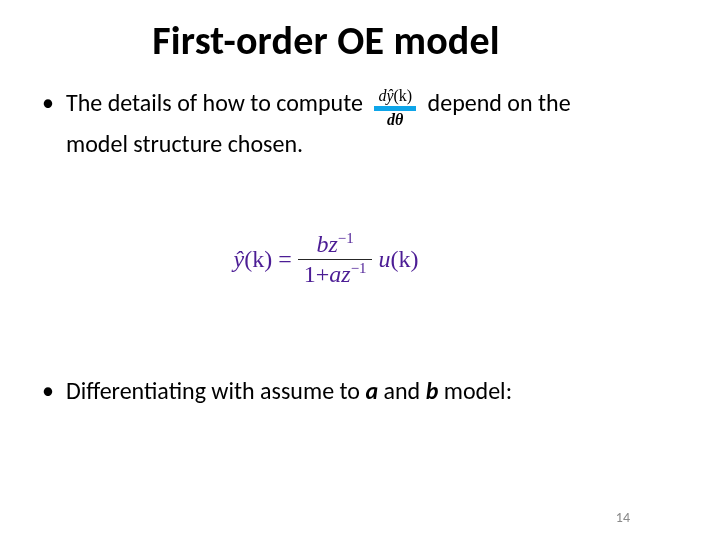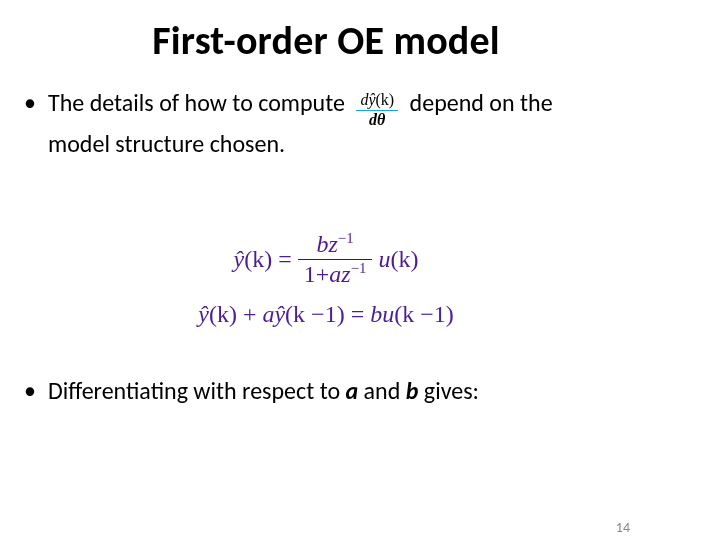--- a/index.html
+++ b/index.html
@@ -25,21 +25,21 @@
     left: 0;
     width: 100%;
     text-align: center;
     font-size: 40px;
     font-weight: 700;
     letter-spacing: 0.2px;
   }
   .body {
     position: absolute;
     top: 88px;
-    left: 24px;
+    left: 42px;
     right: 42px;
   }
   ul.bullets {
     list-style: none;
     padding: 0;
     margin: 0;
   }
   ul.bullets > li {
     position: relative;
     padding-left: 24px;
@@ -60,21 +60,21 @@
     display: inline-block;
     vertical-align: -14px;
     font-family: "Times New Roman", serif;
     font-size: 16px;
     text-align: center;
     line-height: 1.05;
     margin: 0 6px;
   }
   .inline-frac .num {
     display: block;
-    border-bottom: 1px solid #0ea5e9;
+    border-bottom: 5px solid #0ea5e9;
     padding: 0 4px 1px;
   }
   .inline-frac .den {
     display: block;
     padding: 1px 4px 0;
     font-weight: bold;
   }
   .eqblock {
     position: absolute;
     top: 232px;
@@ -108,21 +108,21 @@
     text-align: center;
   }
   sup { font-size: 0.62em; vertical-align: super; line-height: 0; }
   .eq-row2 {
     margin-top: 14px;
     font-size: 24px;
   }
   .sup-text { font-size: 0.62em; vertical-align: super; line-height: 0; }
   .pagenum {
     position: absolute;
-    bottom: 4px;
+    bottom: 14px;
     right: 22px;
     font-size: 14px;
     color: #8a8a8a;
   }
   .ital { font-style: italic; }
   .boldital { font-style: italic; font-weight: 700; }
 </style>
 </head>
 <body>
 
@@ -141,21 +141,21 @@
           </span>
           <span class="den">
             <span class="ital">d</span><span class="ital">θ</span>
           </span>
         </span>
         <span>depend on the model structure chosen.</span>
       </li>
 
 
       <li class="bullet3">
-        <span>Differentiating with respect to </span><span class="boldital">a</span><span> and </span><span class="boldital">b</span><span> gives:</span>
+        <span>Differentiating with assume to </span><span class="boldital">a</span><span> and </span><span class="boldital">b</span><span> model:</span>
       </li>
 
     </ul>
   </div>
 
   <div class="eqblock">
     <div class="eq-row1">
       <span>
         <span class="ital">ŷ</span><span>(k)</span>
       </span>
@@ -165,23 +165,16 @@
           <span class="ital">b</span><span class="ital">z</span><sup>−1</sup>
         </span>
         <span class="den">
           <span>1</span><span>+</span><span class="ital">a</span><span class="ital">z</span><sup>−1</sup>
         </span>
       </span>
       <span>
         <span class="ital">u</span><span>(k)</span>
       </span>
     </div>
-    <div class="eq-row2">
-      <span class="ital">ŷ</span><span>(k)</span>
-      <span>+</span>
-      <span class="ital">a</span><span class="ital">ŷ</span><span>(k</span> <span>−</span><span>1)</span>
-      <span>=</span>
-      <span class="ital">b</span><span class="ital">u</span><span>(k</span> <span>−</span><span>1)</span>
-    </div>
   </div>
 
   <div class="pagenum">14</div>
 </div>
 
 </body></html>

